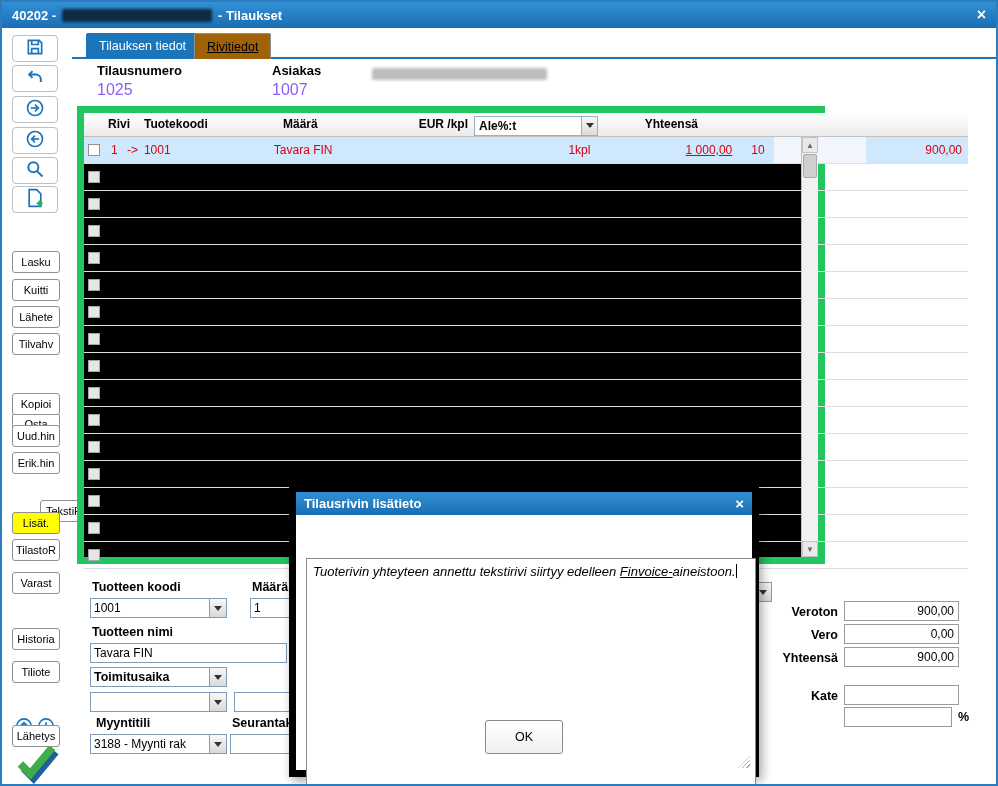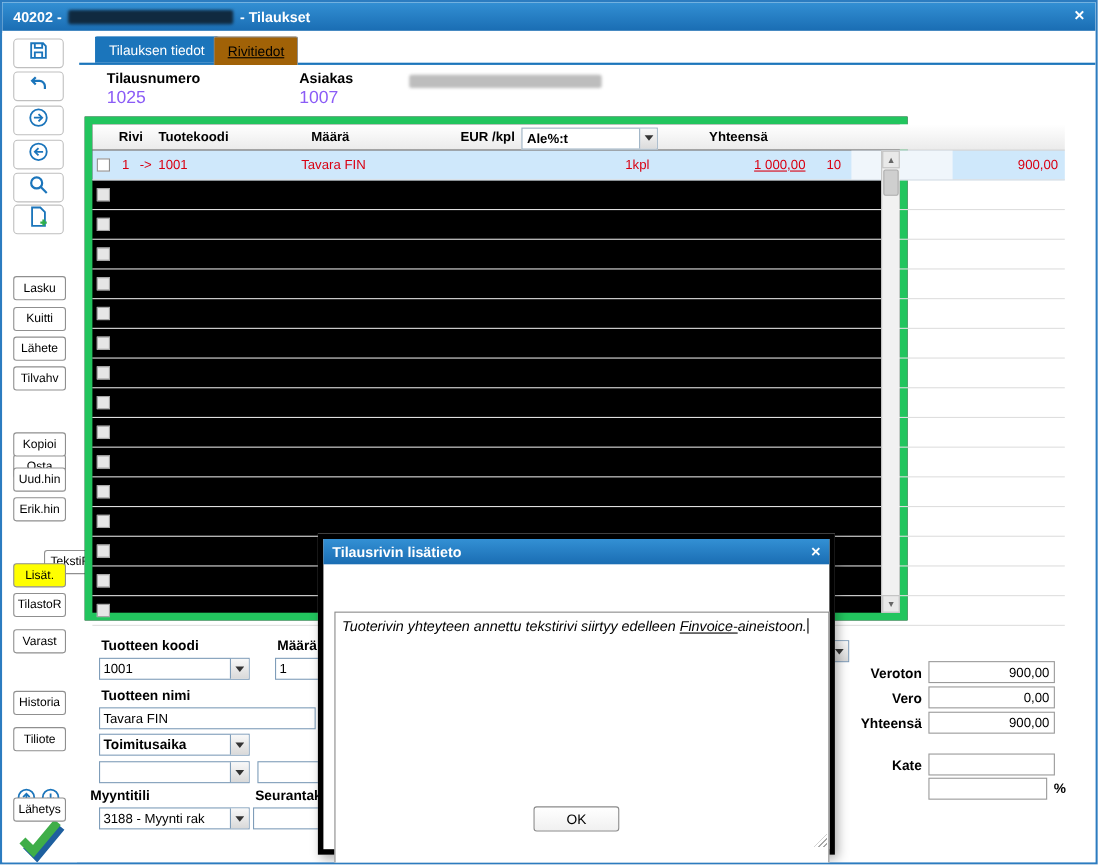--- a/index.html
+++ b/index.html
@@ -78,29 +78,29 @@
   .fcombo .txt.bold { font-weight:bold; font-size:12.5px; }
   .fcombo .arr { width:17px; background:linear-gradient(#f8f8f8,#d9d9d9); border-left:1px solid #7f9db9; display:flex; align-items:center; justify-content:center; }
   .tri { width:0; height:0; border-left:4px solid transparent; border-right:4px solid transparent; border-top:5px solid #333; }
   .tlabel { position:absolute; width:78px; font-size:12.5px; font-weight:bold; text-align:right; }
   .tfield { position:absolute; width:115px; height:20px; border:1px solid #9a9a9a; background:#fff;
     font-size:12px; line-height:18px; text-align:right; padding:0 4px; }
   .pct { position:absolute; font-size:12.5px; font-weight:bold; }
 
   
   .dialog { position:absolute; left:287px; top:483px; width:470px; height:292px; background:#fff;
-    border:5px solid #000000; box-shadow:3px 4px 10px rgba(0,0,0,.35); z-index:10; }
+    border:7px solid #000000; box-shadow:3px 4px 10px rgba(0,0,0,.35); z-index:10; }
   .dialog-titlebar { height:23px; background:linear-gradient(180deg,#3390d4,#1a6db3); color:#fff;
     display:flex; align-items:center; padding:0 8px; font-size:13px; font-weight:bold; }
   .dialog-close { margin-left:auto; font-size:15px; cursor:pointer; line-height:1; }
   .dialog-textarea { position:absolute; left:10px; top:66px; width:450px; height:238px; border:1px solid #8a8a8a;
     background:#fff; padding:4px 6px; font-size:13px; line-height:1.35; cursor:text; overflow:hidden;font-style:italic; }
   .underl { text-decoration:underline; }
   .caret { display:inline-block; width:1px; height:14px; background:#000; vertical-align:-2px; }
-  .dialog-ok { position:absolute; left:50%; transform:translateX(-50%); bottom:16px; width:78px; height:23px;
+  .dialog-ok { position:absolute; left:50%; transform:translateX(-50%); bottom:16px; width:78px; height:34px;
     background:linear-gradient(#ffffff,#f0f0f0); border:1px solid #8a8a8a; border-radius:3px; font-size:12.5px;
     display:flex; align-items:center; justify-content:center; cursor:pointer; }
   .grip { position:absolute; right:2px; bottom:2px; width:12px; height:12px;
     background:repeating-linear-gradient(135deg, transparent 0 2px, #a8a8a8 2px 3px);
     clip-path:polygon(100% 0, 100% 100%, 0 100%); cursor:nwse-resize; }
 </style>
 </head>
 <body>
 
 <div class="window">
@@ -339,21 +339,21 @@
       </span>
   </div>
   <div class="fcombo" style="left:88px; top:690px; width:137px">
     <span class="txt"></span>
     <span class="arr">
         <span class="tri"></span>
       </span>
   </div>
   <div class="finput" style="left:232px; top:690px; width:56px"></div>
 
-  <div class="flabel" style="left:80px; top:714px">Myyntitili</div>
+  <div class="flabel" style="left:94px; top:714px">Myyntitili</div>
   <div class="fcombo" style="left:88px; top:732px; width:137px">
     <span class="txt">3188 - Myynti rak</span>
     <span class="arr">
         <span class="tri"></span>
       </span>
   </div>
   <div class="flabel" style="left:230px; top:714px">Seurantak</div>
   <div class="finput" style="left:228px; top:732px; width:62px"></div>
 
   <div class="fcombo" style="left:643px; top:580px; width:127px; z-index:1">

